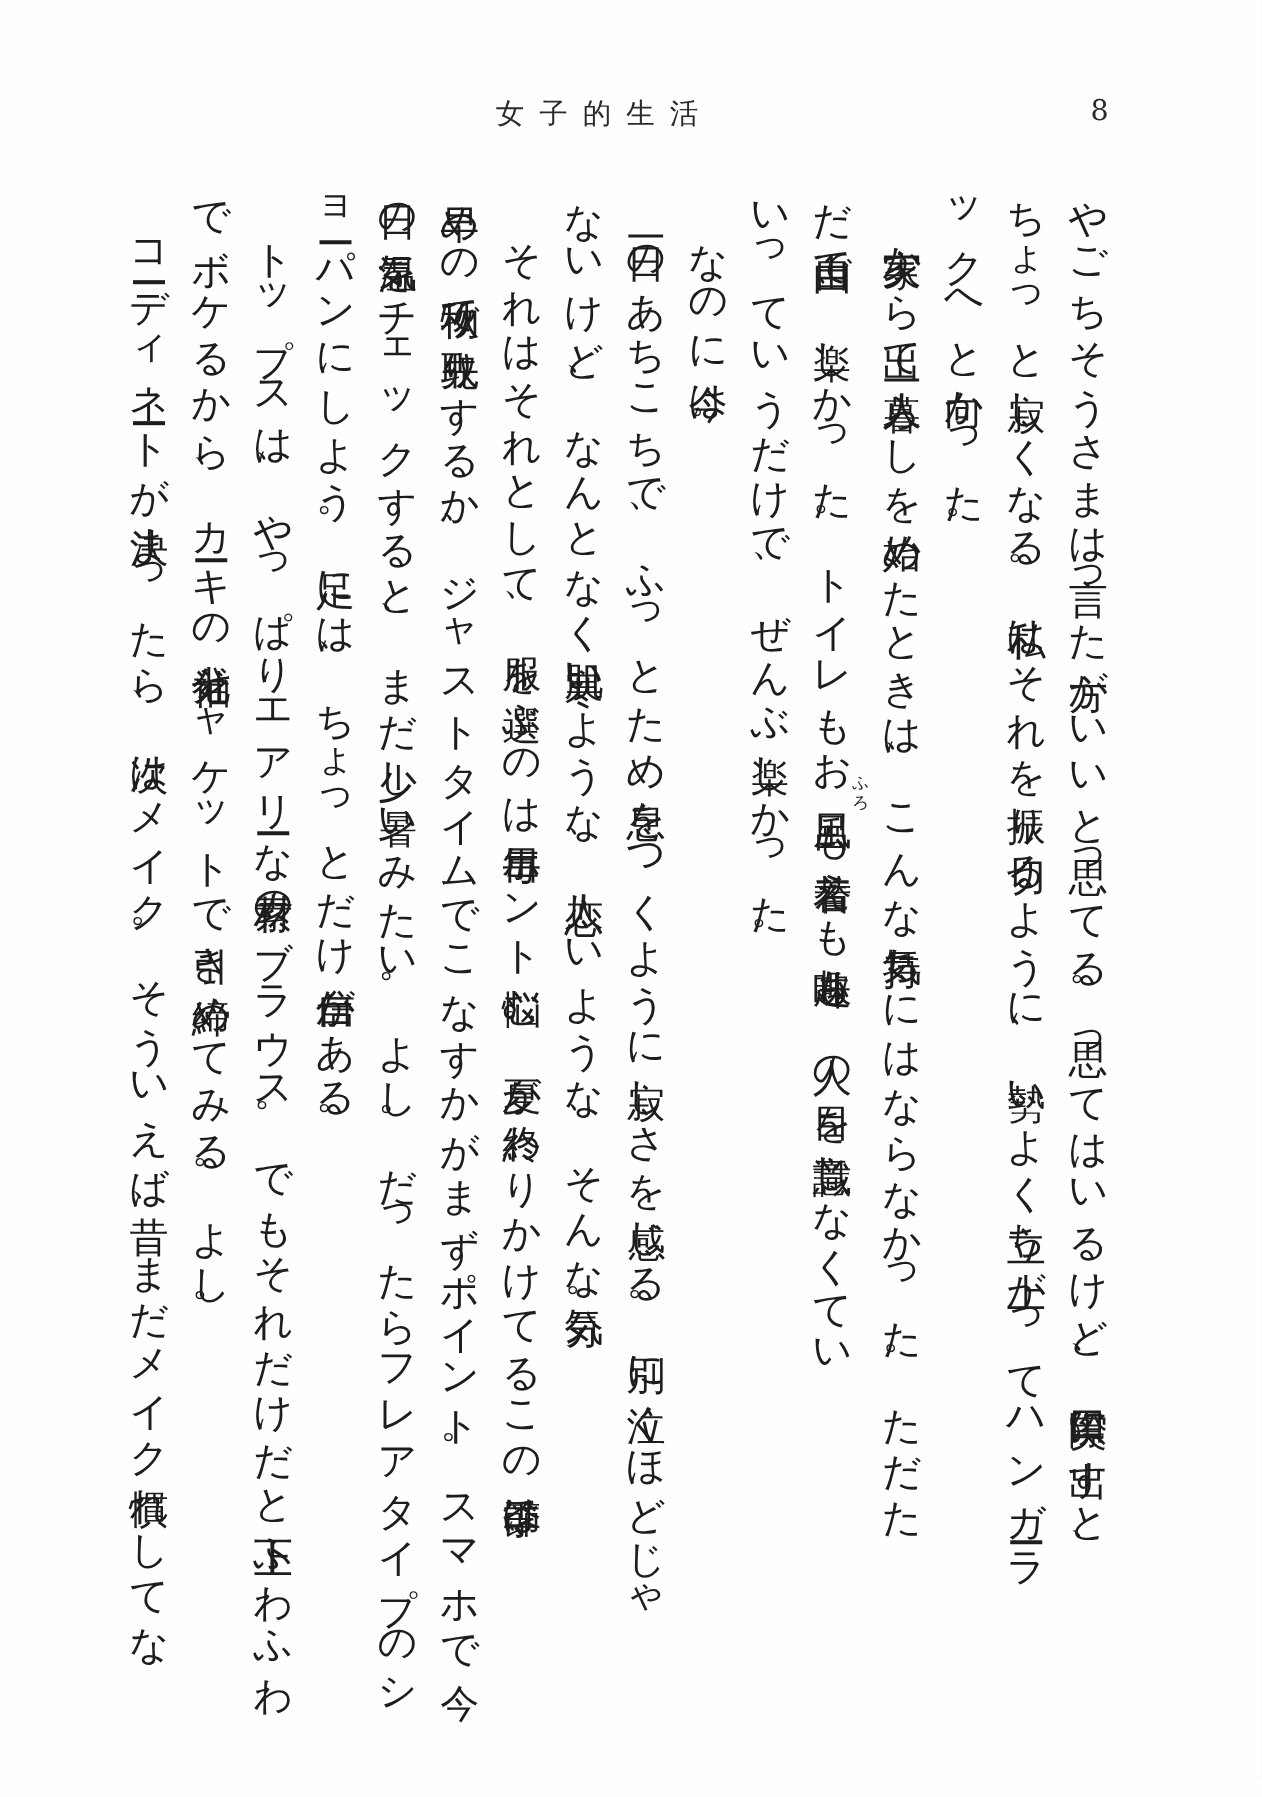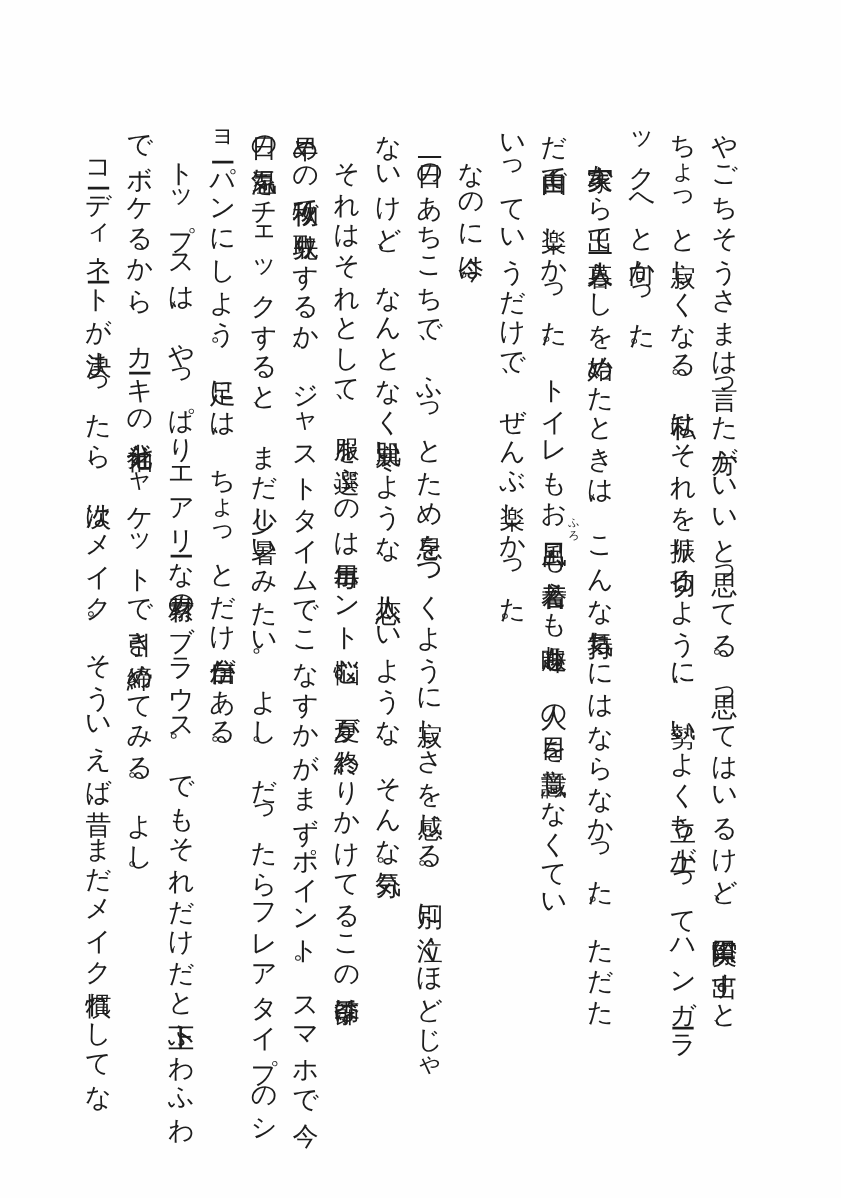--- a/index.html
+++ b/index.html
@@ -59,20 +59,24 @@
     font-size: 11px;
     letter-spacing: 0;
     color: #1d1d1d;
   }
 </style>
 </head>
 <body>
 
 <div class="page">
 
+  <div class="running-head">
+    <div class="head-title">女子的生活</div>
+    <div class="page-number">8</div>
+  </div>
 
   <div class="text-body">
 
   <div class="vline">やごちそうさまは言った方がいいと思ってる。思ってはいるけど、実際口に出すと、</div>
       <div class="vline">ちょっと寂しくなる。私はそれを振り切るように、勢いよく立ち上がってハンガーラ</div>
       <div class="vline">ックへと向かった。</div>
       <div class="vline indent">実家から出て一人暮らしを始めたときは、こんな気持ちにはならなかった。ただた</div>
       <div class="vline">だ自由で、楽しかった。トイレもお<ruby>風呂<rt>ふろ</rt></ruby>も着替えも趣味も、人の目を意識しなくてい</div>
       <div class="vline">いっていうだけで、ぜんぶ楽しかった。</div>
       <div class="vline indent">なのに今は。</div>

